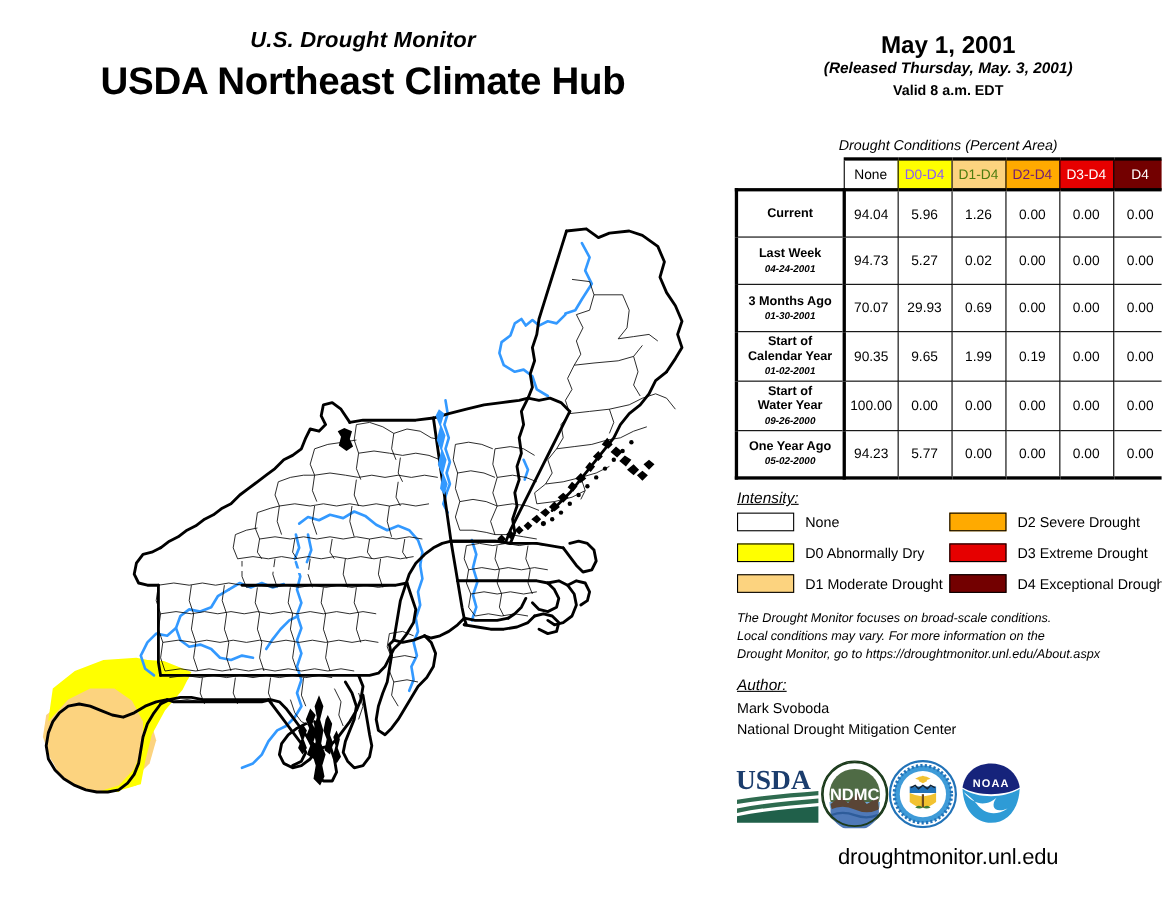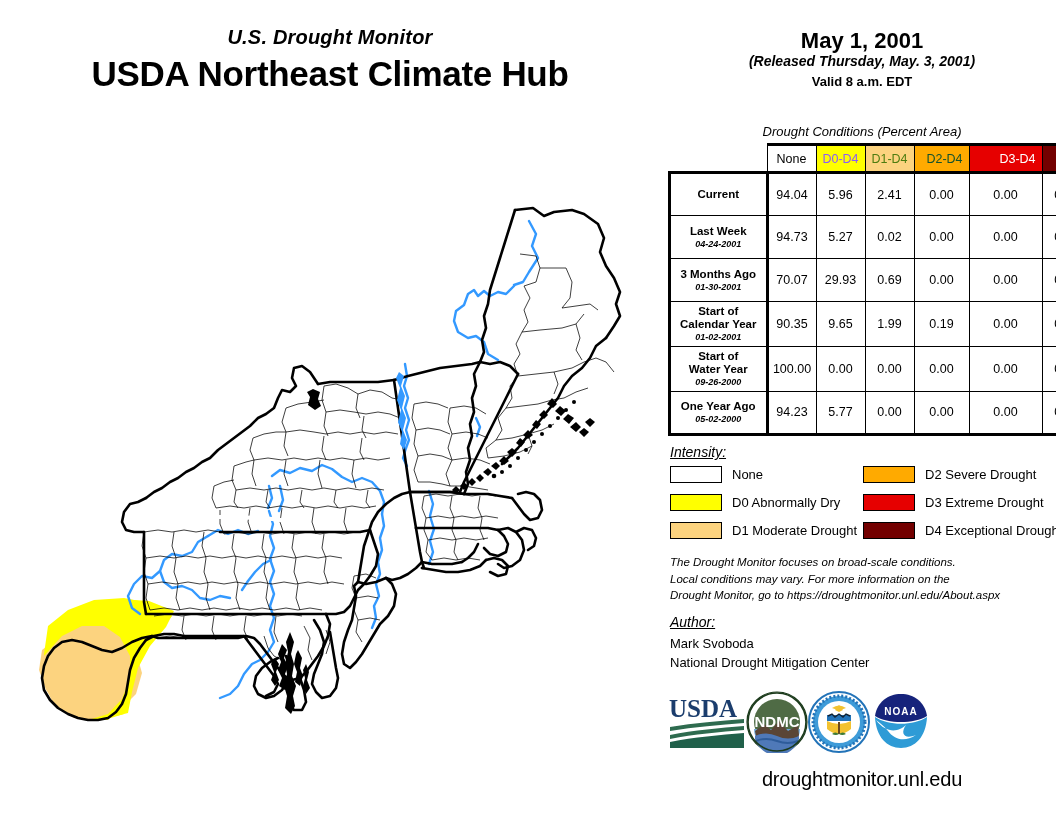--- a/index.html
+++ b/index.html
@@ -240,31 +240,31 @@
 <div id="table-caption">Drought Conditions (Percent Area)</div>
 
 <div id="cond-table-wrap">
   <table id="cond-table">
     <thead>
       <tr>
         <th class="corner" style="width:97px;"></th>
       <th class="hdr" style="background: rgb(255, 255, 255); color: rgb(0, 0, 0); width: 48px;">None</th>
           <th class="hdr" style="background: rgb(255, 255, 0); color: #8b5cf6; width: 48px;">D0-D4</th>
           <th class="hdr" style="background: rgb(252, 211, 127); color: #4d7c0f; width: 48px;">D1-D4</th>
-          <th class="hdr" style="background: rgb(255, 170, 0); color: #14532d; width: 48px; padding-left: 6px;">D2-D4</th>
-          <th class="hdr" style="background: rgb(230, 0, 0); color: rgb(255, 255, 255); width: 48px; padding-left: 24px;">D3-D4</th>
+          <th class="hdr" style="background: rgb(255, 170, 0); color: #701a75; width: 48px;">D2-D4</th>
+          <th class="hdr" style="background: rgb(230, 0, 0); color: rgb(255, 255, 255); width: 48px;">D3-D4</th>
           <th class="hdr" style="background: rgb(115, 0, 0); color: rgb(255, 255, 255); width: 48px;">D4</th>
         </tr>
     </thead>
     <tbody>
         <tr>
           <td class="rowlabel"><span>Current</span></td>
           <td class="val">94.04</td>
           <td class="val">5.96</td>
-          <td class="val">2.41</td>
+          <td class="val">1.26</td>
           <td class="val">0.00</td>
           <td class="val">0.00</td>
           <td class="val">0.00</td>
         </tr>
         <tr>
           <td class="rowlabel"><span>Last Week</span><span class="subdate">04-24-2001</span></td>
           <td class="val">94.73</td>
           <td class="val">5.27</td>
           <td class="val">0.02</td>
           <td class="val">0.00</td>

